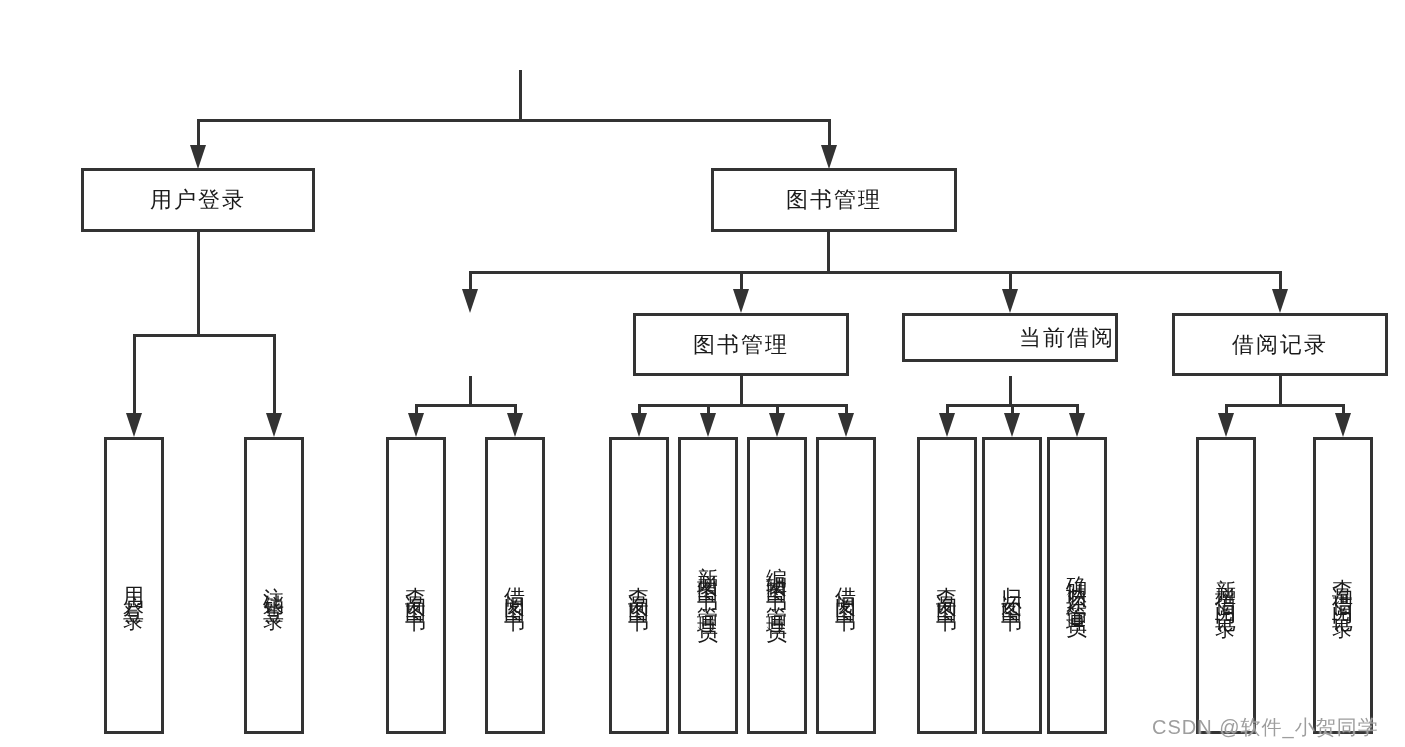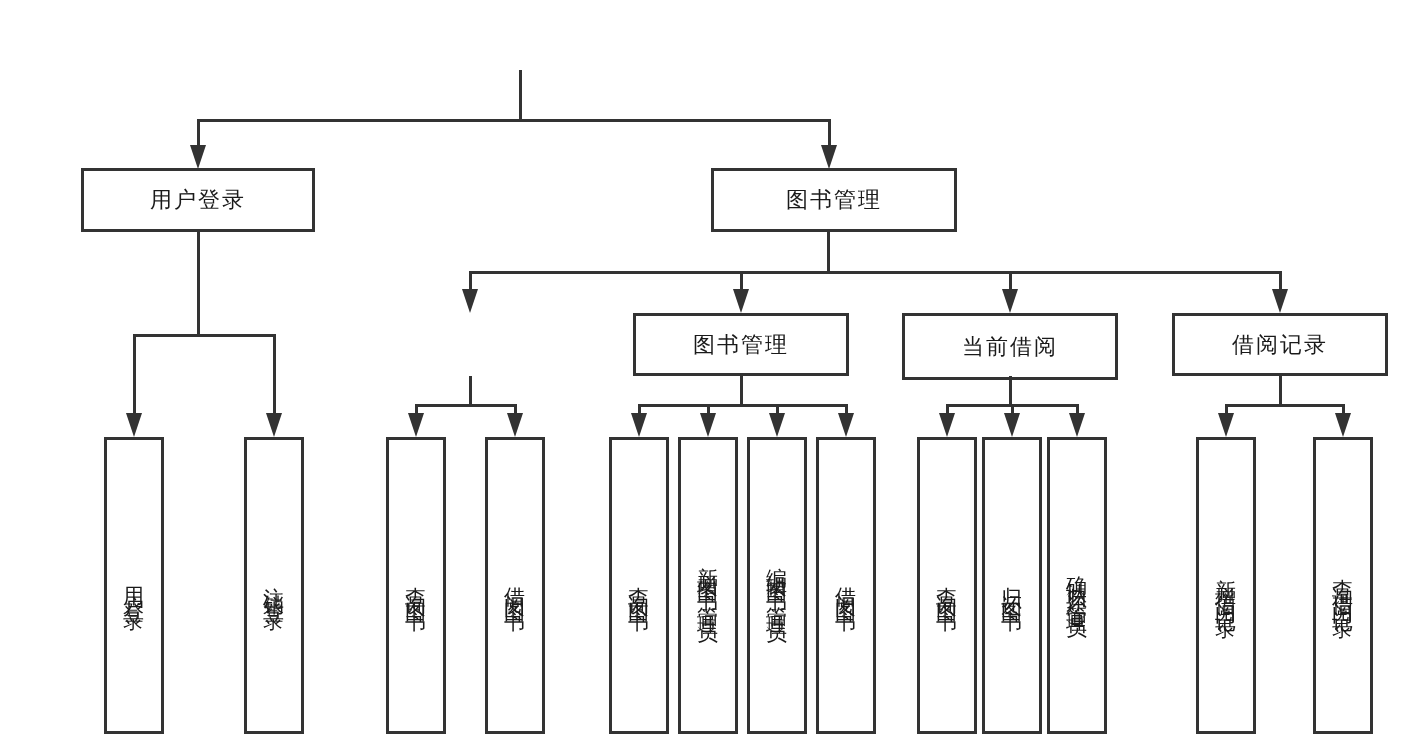--- a/index.html
+++ b/index.html
@@ -87,21 +87,21 @@
   <div class="vline" style="left:740px;top:271px;height:19px;"></div>
   <div class="arrow" style="left:733px;top:289px;"></div>
   <div class="vline" style="left:1009px;top:271px;height:19px;"></div>
   <div class="arrow" style="left:1002px;top:289px;"></div>
   <div class="vline" style="left:1279px;top:271px;height:19px;"></div>
   <div class="arrow" style="left:1272px;top:289px;"></div>
 
   <div class="node" style="left:633px;top:313px;width:216px;height:63px;">
     <span>图书管理</span>
   </div>
-  <div class="node" style="left:902px;top:313px;width:216px;height:67px;">
+  <div class="node" style="left:902px;top:313px;width:216px;height:49px;justify-content:flex-end;">
     <span>当前借阅</span>
   </div>
   <div class="node" style="left:1172px;top:313px;width:216px;height:63px;">
     <span>借阅记录</span>
   </div>
 
   <div class="vline" style="left:469px;top:376px;height:31px;"></div>
   <div class="hline" style="left:415px;top:404px;width:101px;"></div>
   <div class="vline" style="left:415px;top:404px;height:10px;"></div>
   <div class="arrow" style="left:408px;top:413px;"></div>
@@ -172,14 +172,15 @@
     <span class="vtext" style="letter-spacing:6px;">确认归还（管理员）</span>
   </div>
 
   <div class="node leaf" style="left:1196px;">
     <span class="vtext">新增借阅记录</span>
   </div>
   <div class="node leaf" style="left:1313px;">
     <span class="vtext">查询借阅记录</span>
   </div>
 
+  <div class="watermark">CSDN @软件_小贺同学</div>
 
 </div>
 
 </body></html>

